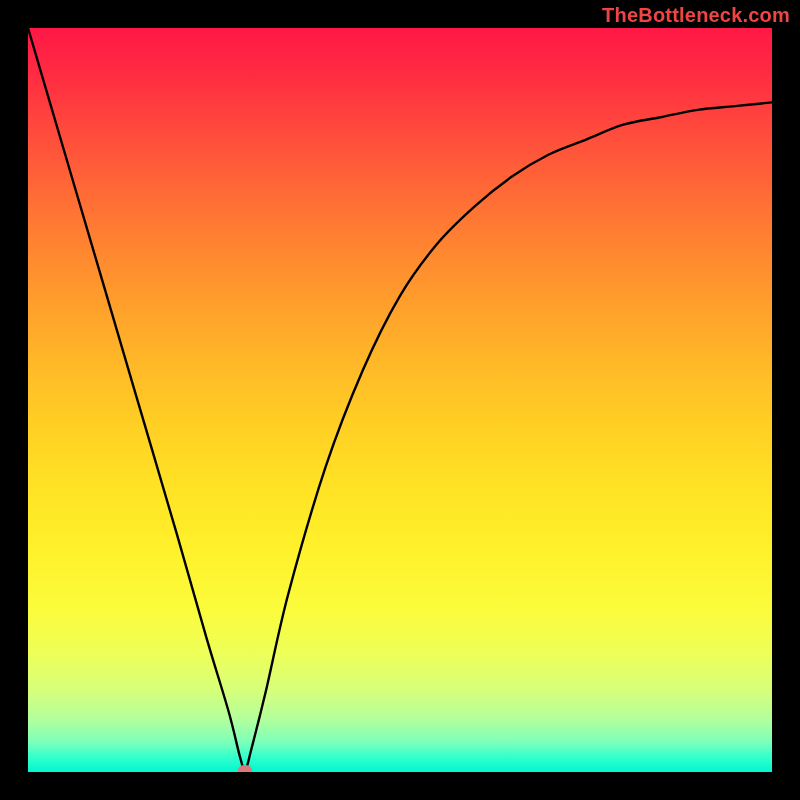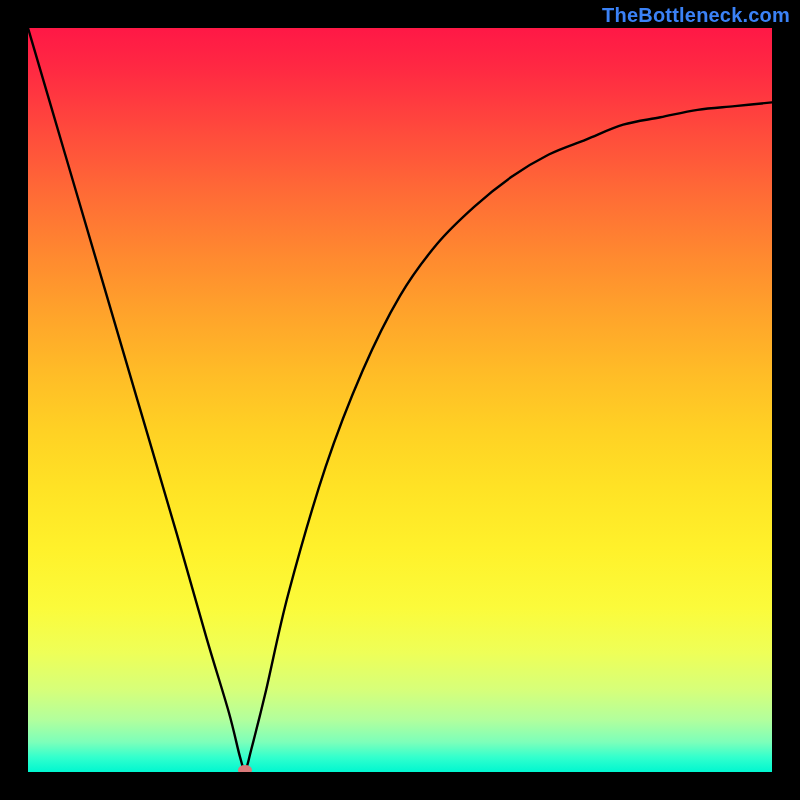--- a/index.html
+++ b/index.html
@@ -53,21 +53,21 @@
     background: #d97a7a;
     transform: translate(-50%, -50%);
   }
   .watermark {
     position: absolute;
     top: 4px;
     right: 10px;
     font-family: Arial, Helvetica, sans-serif;
     font-size: 20px;
     font-weight: 600;
-    color: #3b82f6;
+    color: #ef4444;
     letter-spacing: 0.2px;
   }
 </style>
 </head>
 <body>
 
 <div class="frame">
   <div class="watermark">TheBottleneck.com</div>
   <div class="plot-area">
     <div class="gradient"></div>

